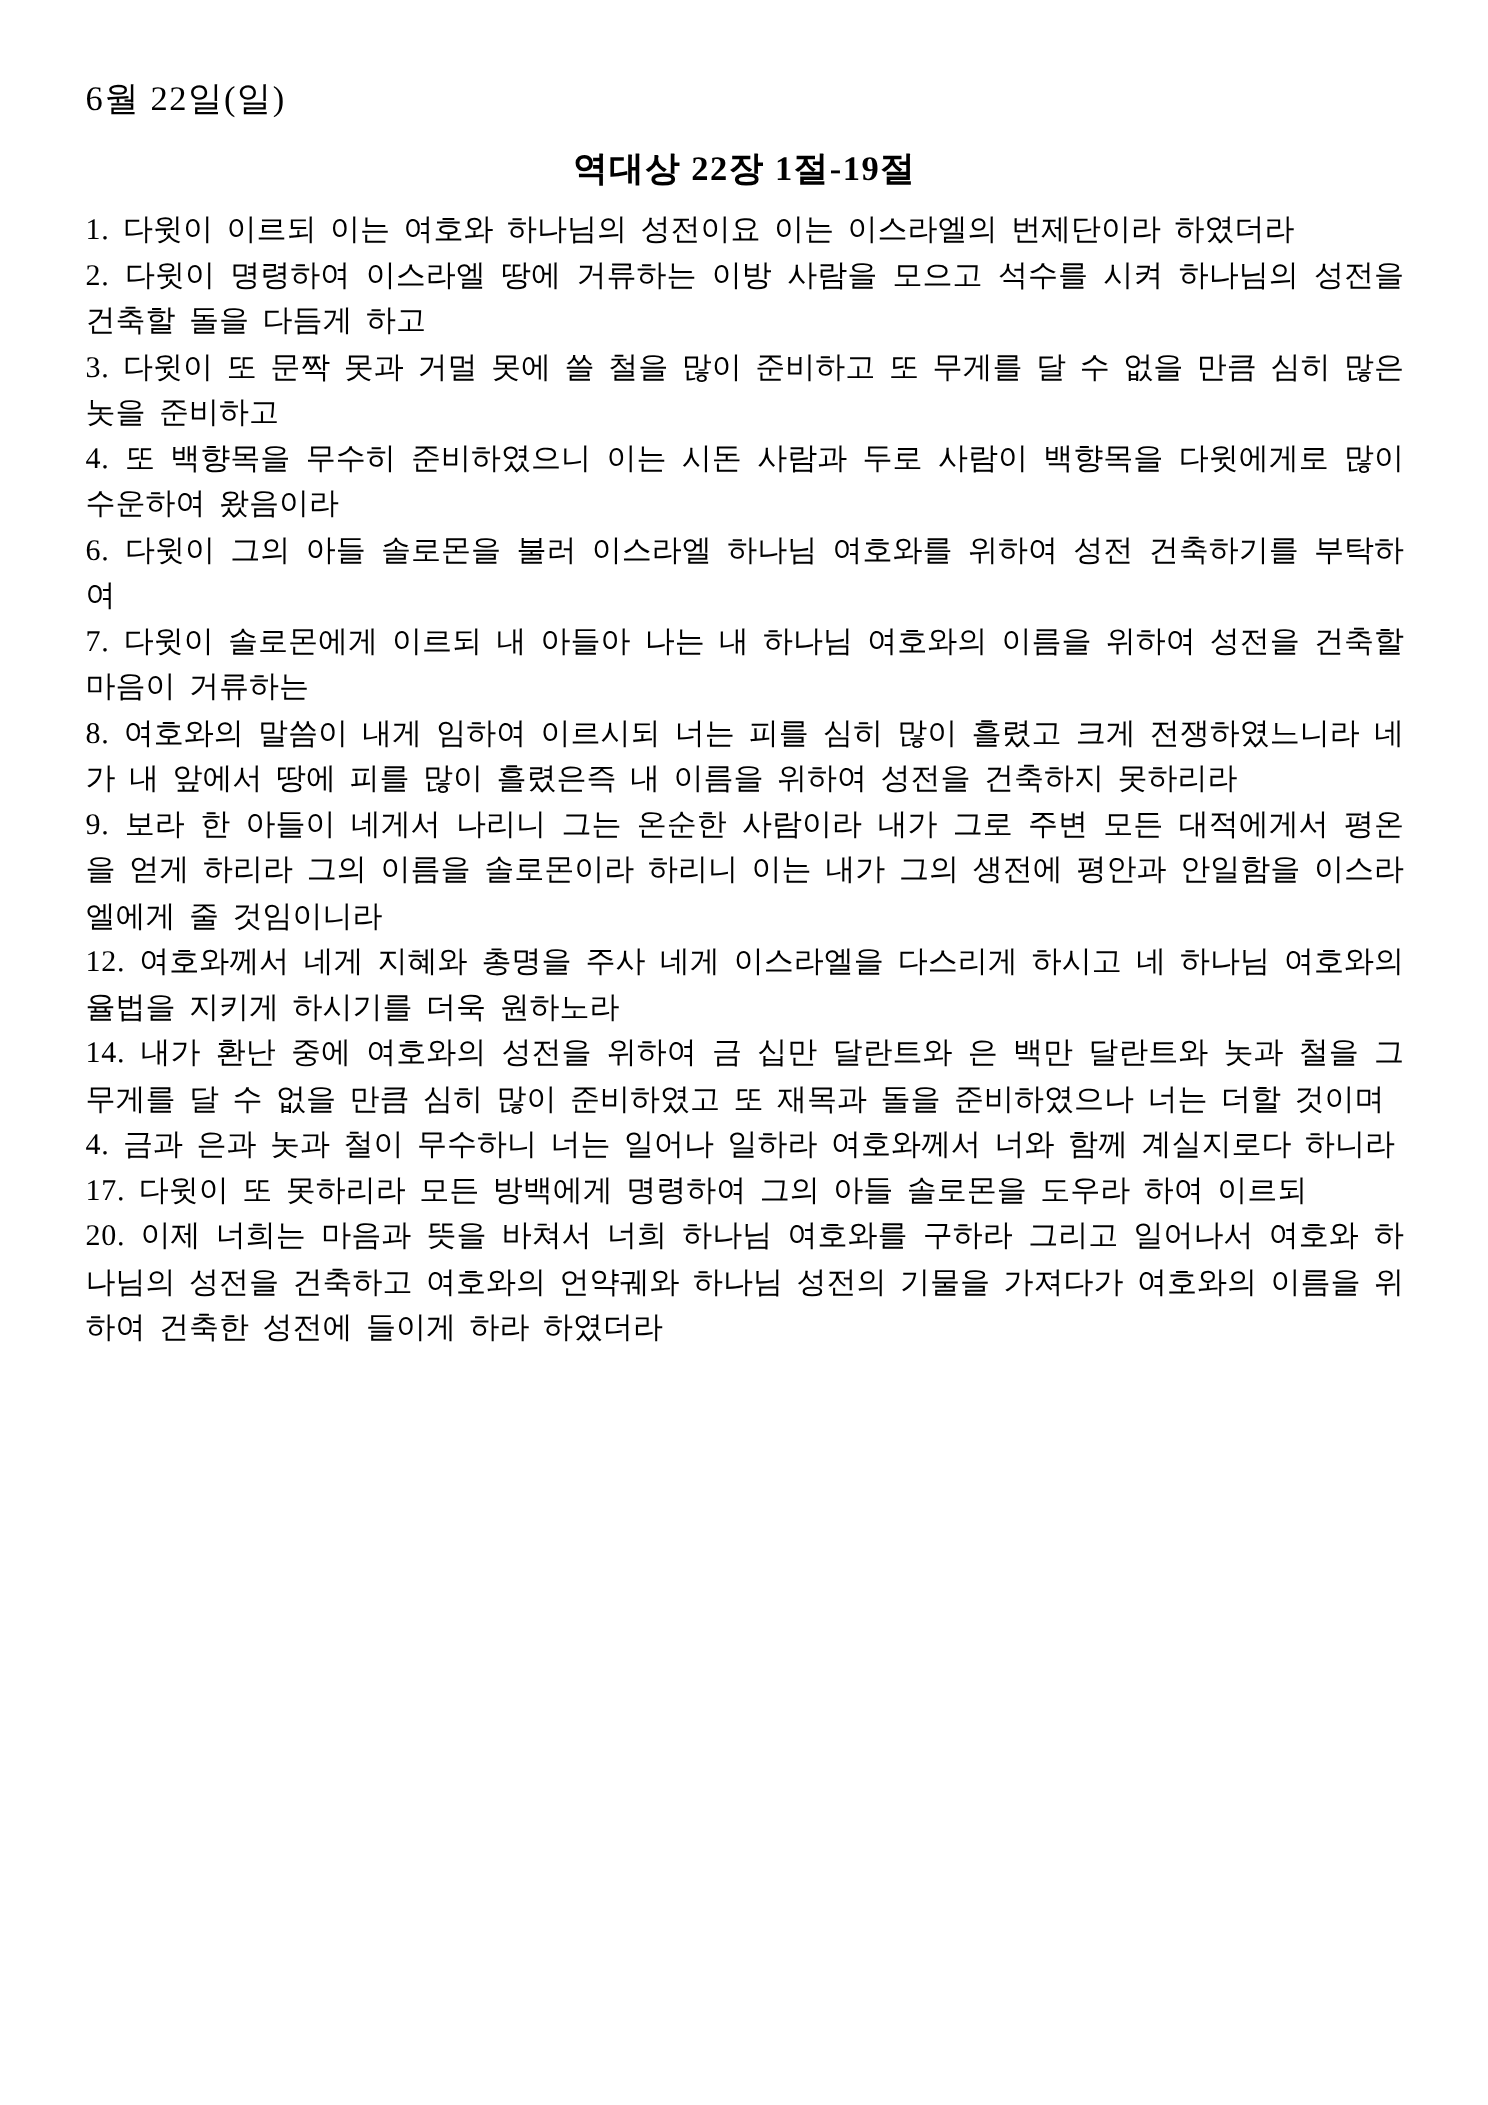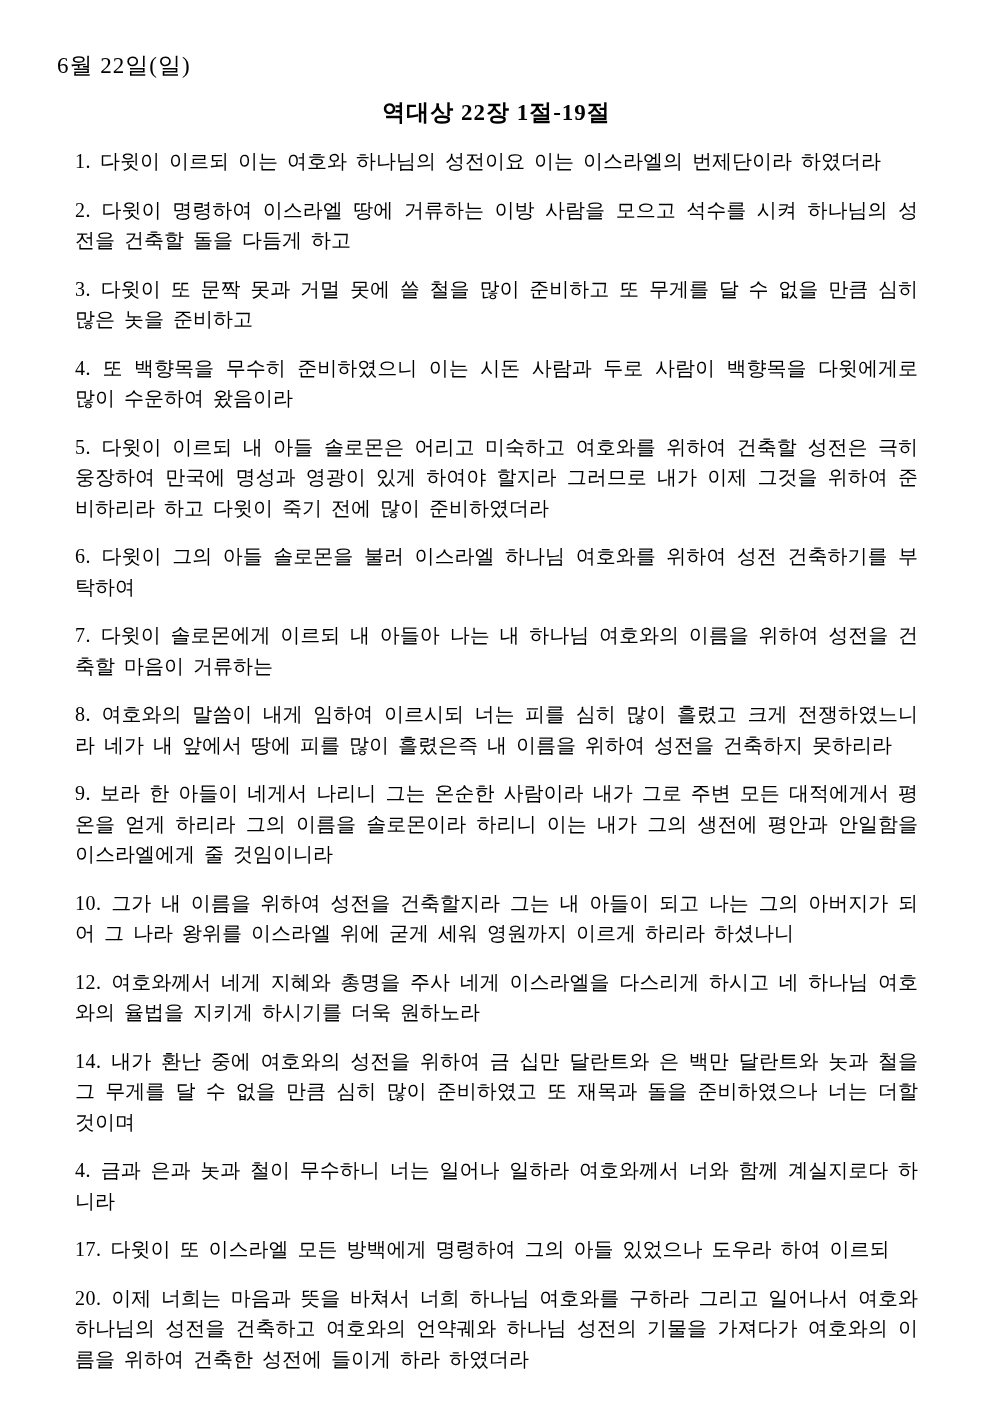--- a/index.html
+++ b/index.html
@@ -32,47 +32,45 @@
     margin: 0 0 10px 0;
   }
   .verse-list {
     font-size: 20px;
     line-height: 30.5px;
     text-align: justify;
     word-break: break-all;
     word-spacing: 4px;
   }
   .verse {
-    margin: 18px;
+    margin: 0;
     padding: 0;
   }
   .verse-number {
     letter-spacing: 0.5px;
   }
 </style>
 </head>
 <body>
 
 <div class="page">
 
   <p class="date-heading">6월 22일(일)</p>
 
   <h1 class="passage-title">역대상 22장 1절-19절</h1>
 
   <div class="verse-list">
     <p class="verse"><span class="verse-number">1.</span> <span>다윗이 이르되 이는 여호와 하나님의 성전이요 이는 이스라엘의 번제단이라 하였더라</span></p>
     <p class="verse"><span class="verse-number">2.</span> <span>다윗이 명령하여 이스라엘 땅에 거류하는 이방 사람을 모으고 석수를 시켜 하나님의 성전을 건축할 돌을 다듬게 하고</span></p>
     <p class="verse"><span class="verse-number">3.</span> <span>다윗이 또 문짝 못과 거멀 못에 쓸 철을 많이 준비하고 또 무게를 달 수 없을 만큼 심히 많은 놋을 준비하고</span></p>
     <p class="verse"><span class="verse-number">4.</span> <span>또 백향목을 무수히 준비하였으니 이는 시돈 사람과 두로 사람이 백향목을 다윗에게로 많이 수운하여 왔음이라</span></p>
-    <p class="verse"><span class="verse-number">5.</span> <span>다윗이 이르되 내 아들 솔로몬은 어리고 미숙하고 여호와를 위하여 건축할 성전은 극히 웅장하여 만국에 명성과 영광이 있게 하여야 할지라 그러므로 내가 이제 그것을 위하여 준비하리라 하고 다윗이 죽기 전에 많이 준비하였더라</span></p>
     <p class="verse"><span class="verse-number">6.</span> <span>다윗이 그의 아들 솔로몬을 불러 이스라엘 하나님 여호와를 위하여 성전 건축하기를 부탁하여</span></p>
     <p class="verse"><span class="verse-number">7.</span> <span>다윗이 솔로몬에게 이르되 내 아들아 나는 내 하나님 여호와의 이름을 위하여 성전을 건축할 마음이 거류하는</span></p>
     <p class="verse"><span class="verse-number">8.</span> <span>여호와의 말씀이 내게 임하여 이르시되 너는 피를 심히 많이 흘렸고 크게 전쟁하였느니라 네가 내 앞에서 땅에 피를 많이 흘렸은즉 내 이름을 위하여 성전을 건축하지 못하리라</span></p>
     <p class="verse"><span class="verse-number">9.</span> <span>보라 한 아들이 네게서 나리니 그는 온순한 사람이라 내가 그로 주변 모든 대적에게서 평온을 얻게 하리라 그의 이름을 솔로몬이라 하리니 이는 내가 그의 생전에 평안과 안일함을 이스라엘에게 줄 것임이니라</span></p>
-    <p class="verse"><span class="verse-number">10.</span> <span>그가 내 이름을 위하여 성전을 건축할지라 그는 내 아들이 되고 나는 그의 아버지가 되어 그 나라 왕위를 이스라엘 위에 굳게 세워 영원까지 이르게 하리라 하셨나니</span></p>
     <p class="verse"><span class="verse-number">12.</span> <span>여호와께서 네게 지혜와 총명을 주사 네게 이스라엘을 다스리게 하시고 네 하나님 여호와의 율법을 지키게 하시기를 더욱 원하노라</span></p>
     <p class="verse"><span class="verse-number">14.</span> <span>내가 환난 중에 여호와의 성전을 위하여 금 십만 달란트와 은 백만 달란트와 놋과 철을 그 무게를 달 수 없을 만큼 심히 많이 준비하였고 또 재목과 돌을 준비하였으나 너는 더할 것이며</span></p>
     <p class="verse"><span class="verse-number">4.</span> <span>금과 은과 놋과 철이 무수하니 너는 일어나 일하라 여호와께서 너와 함께 계실지로다 하니라</span></p>
-    <p class="verse"><span class="verse-number">17.</span> <span>다윗이 또 이스라엘 모든 방백에게 명령하여 그의 아들 있었으나 도우라 하여 이르되</span></p>
+    <p class="verse"><span class="verse-number">17.</span> <span>다윗이 또 못하리라 모든 방백에게 명령하여 그의 아들 솔로몬을 도우라 하여 이르되</span></p>
     <p class="verse"><span class="verse-number">20.</span> <span>이제 너희는 마음과 뜻을 바쳐서 너희 하나님 여호와를 구하라 그리고 일어나서 여호와 하나님의 성전을 건축하고 여호와의 언약궤와 하나님 성전의 기물을 가져다가 여호와의 이름을 위하여 건축한 성전에 들이게 하라 하였더라</span></p>
   </div>
 
 </div>
 
 </body></html>

